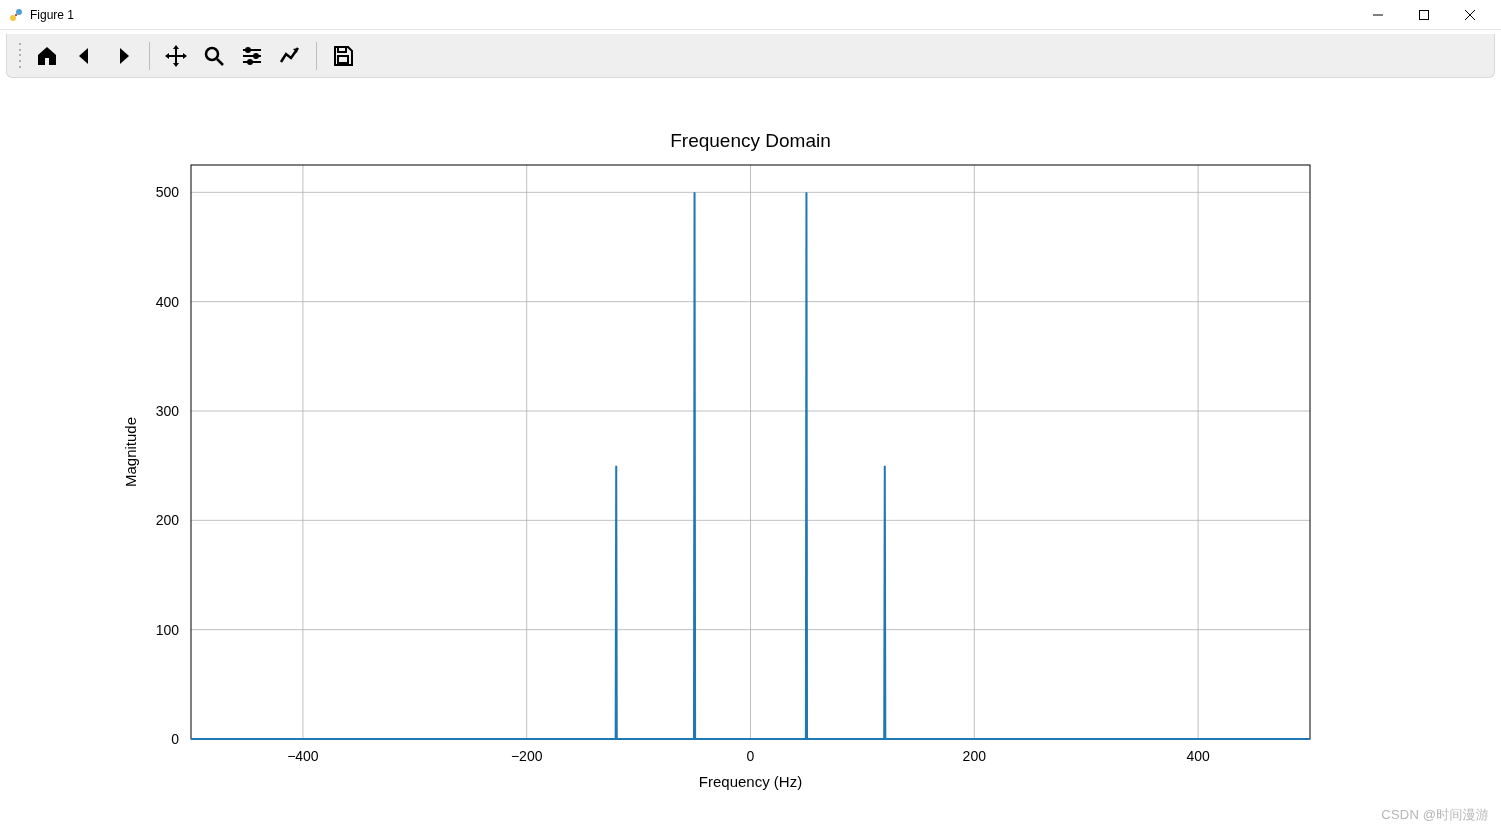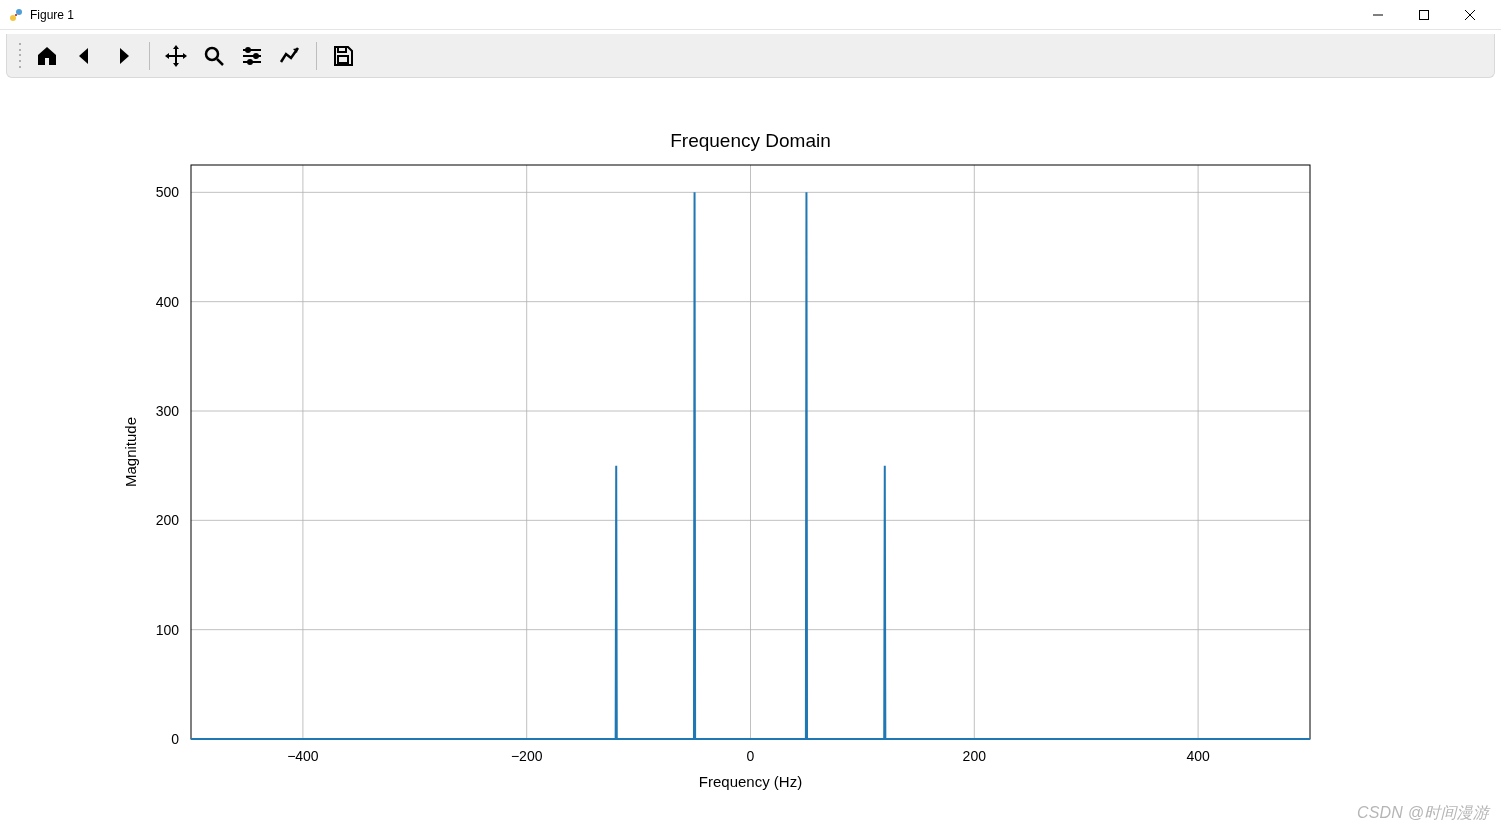--- a/index.html
+++ b/index.html
@@ -69,24 +69,23 @@
   svg.chart { width: 100%; height: 100%; }
   .axis text { font-size: 14px; fill: #000; }
   .axis-title { font-size: 15px; fill: #000; }
   .chart-title { font-size: 19px; fill: #000; }
   .grid line { stroke: #b0b0b0; stroke-width: 0.8; }
   .spine { stroke: #000; stroke-width: 1; fill: none; }
   .dataline { stroke: #1f77b4; stroke-width: 2; fill: none; }
   .watermark {
     position: absolute;
     right: 12px; bottom: 6px;
-    font-size: 16px;
+    font-size: 13px;
     color: rgba(120,120,120,0.55);
     letter-spacing: 0.2px;
-    font-style: italic;
   }
 </style>
 </head>
 <body>
 
 <div class="titlebar">
   <span class="app-icon">
     <svg viewBox="0 0 16 16">
         <circle cx="5" cy="11" r="3" fill="#f4c542"></circle>
         <circle cx="11" cy="5" r="3" fill="#4e9ed8"></circle>

